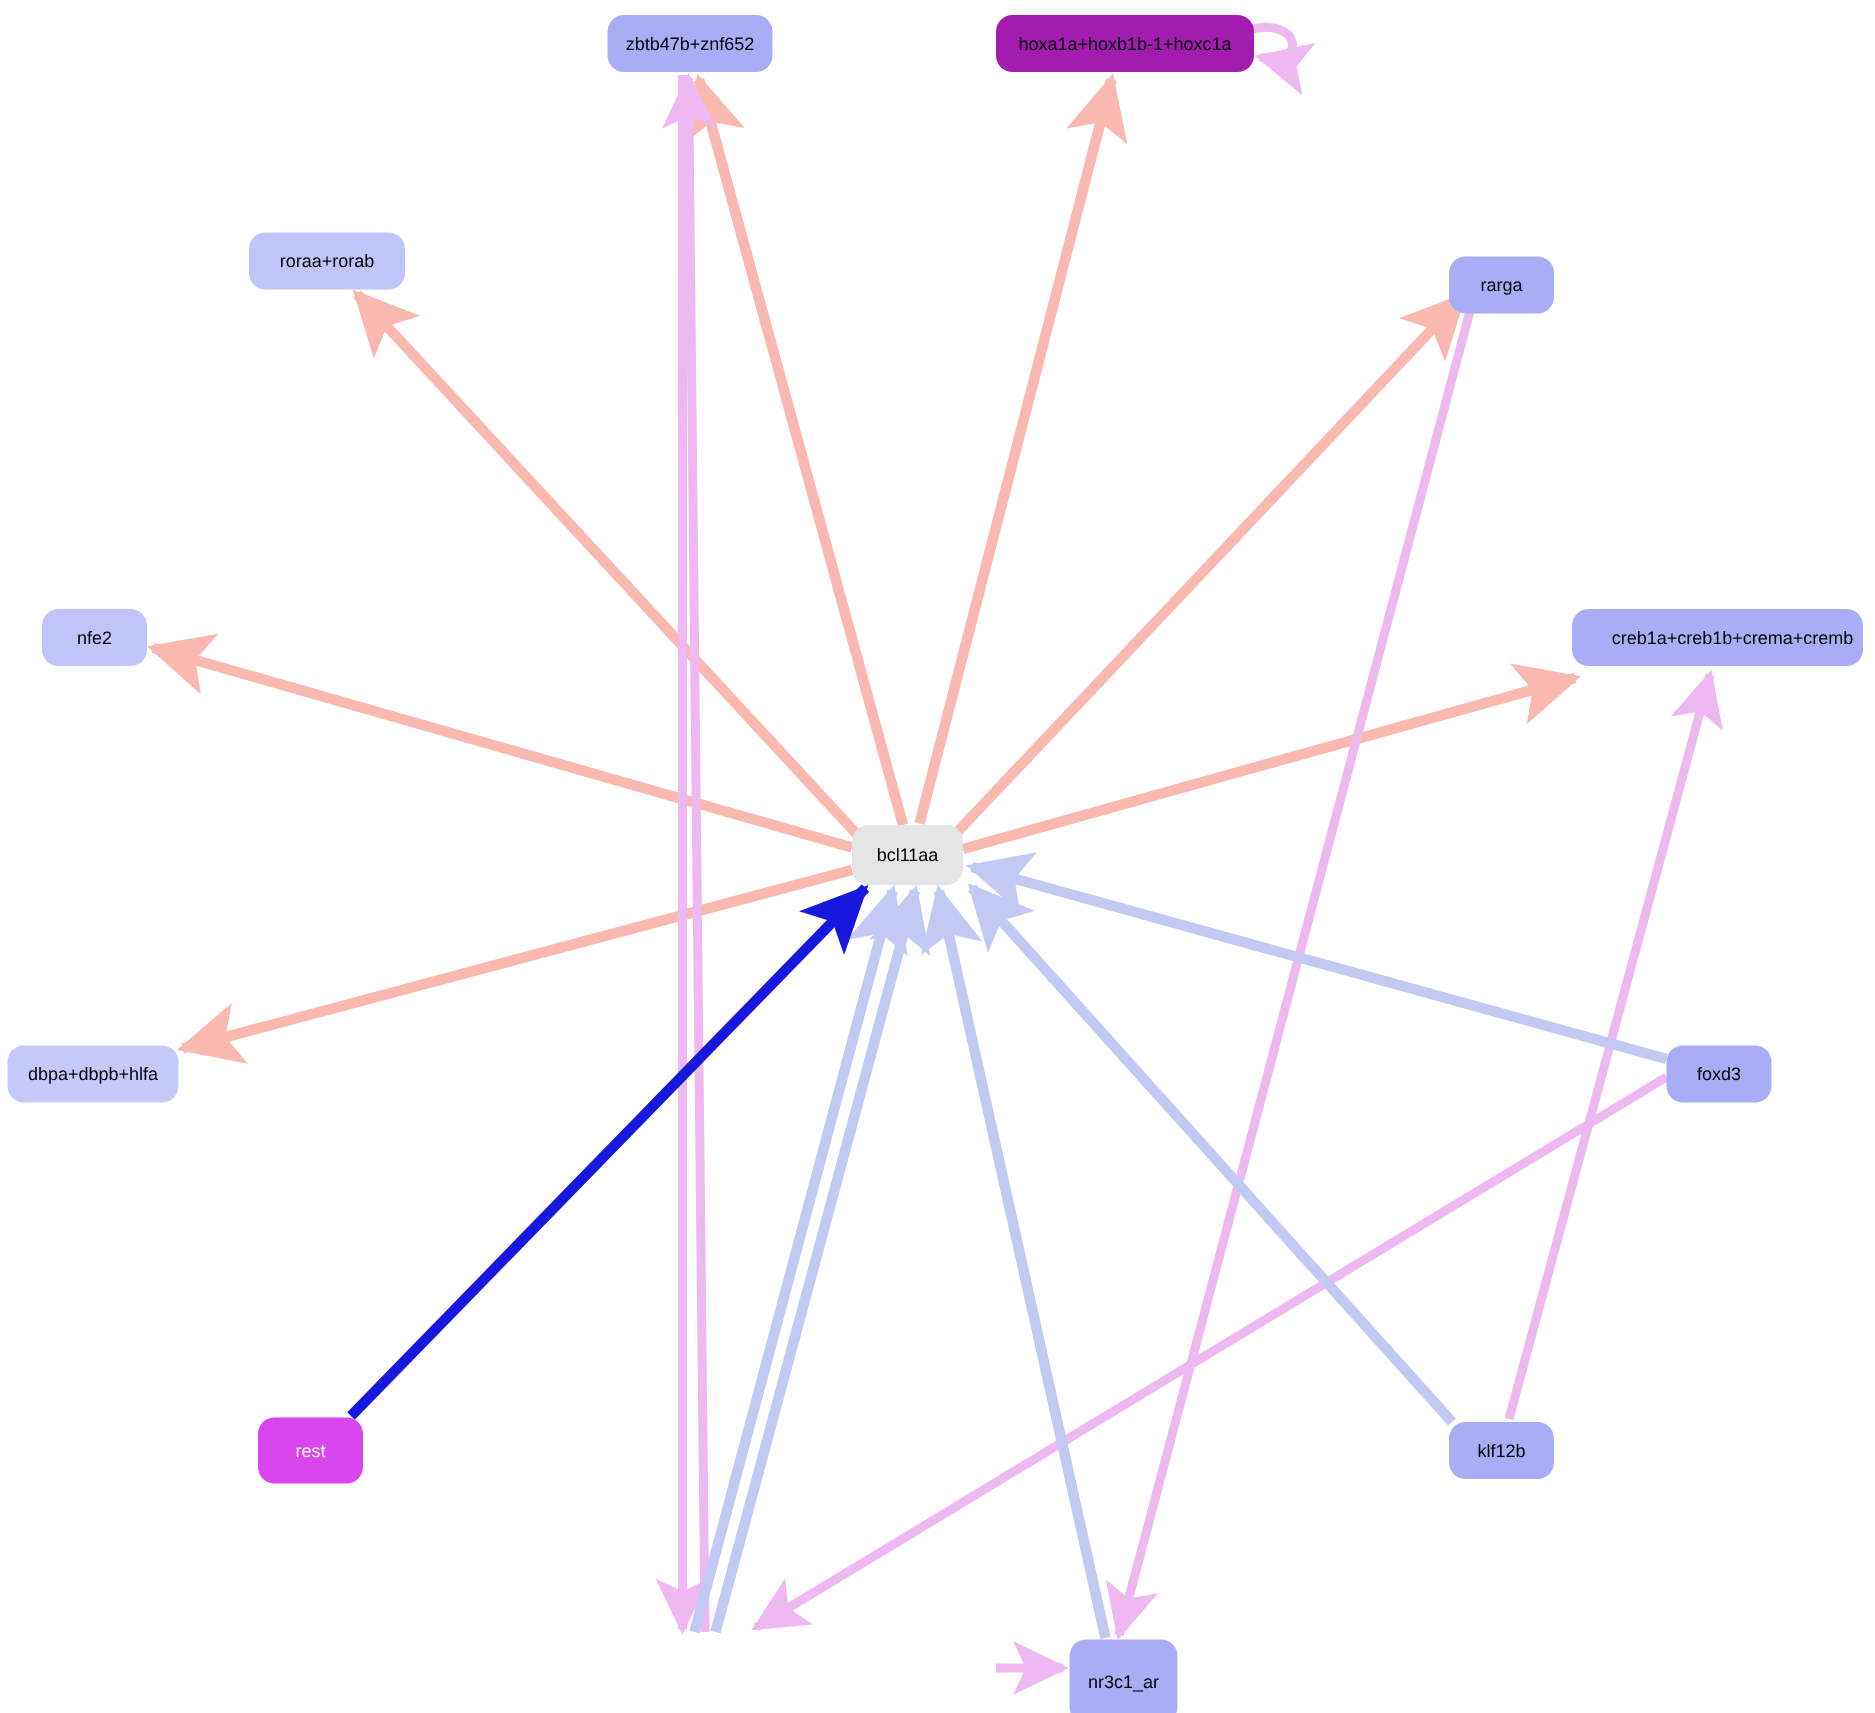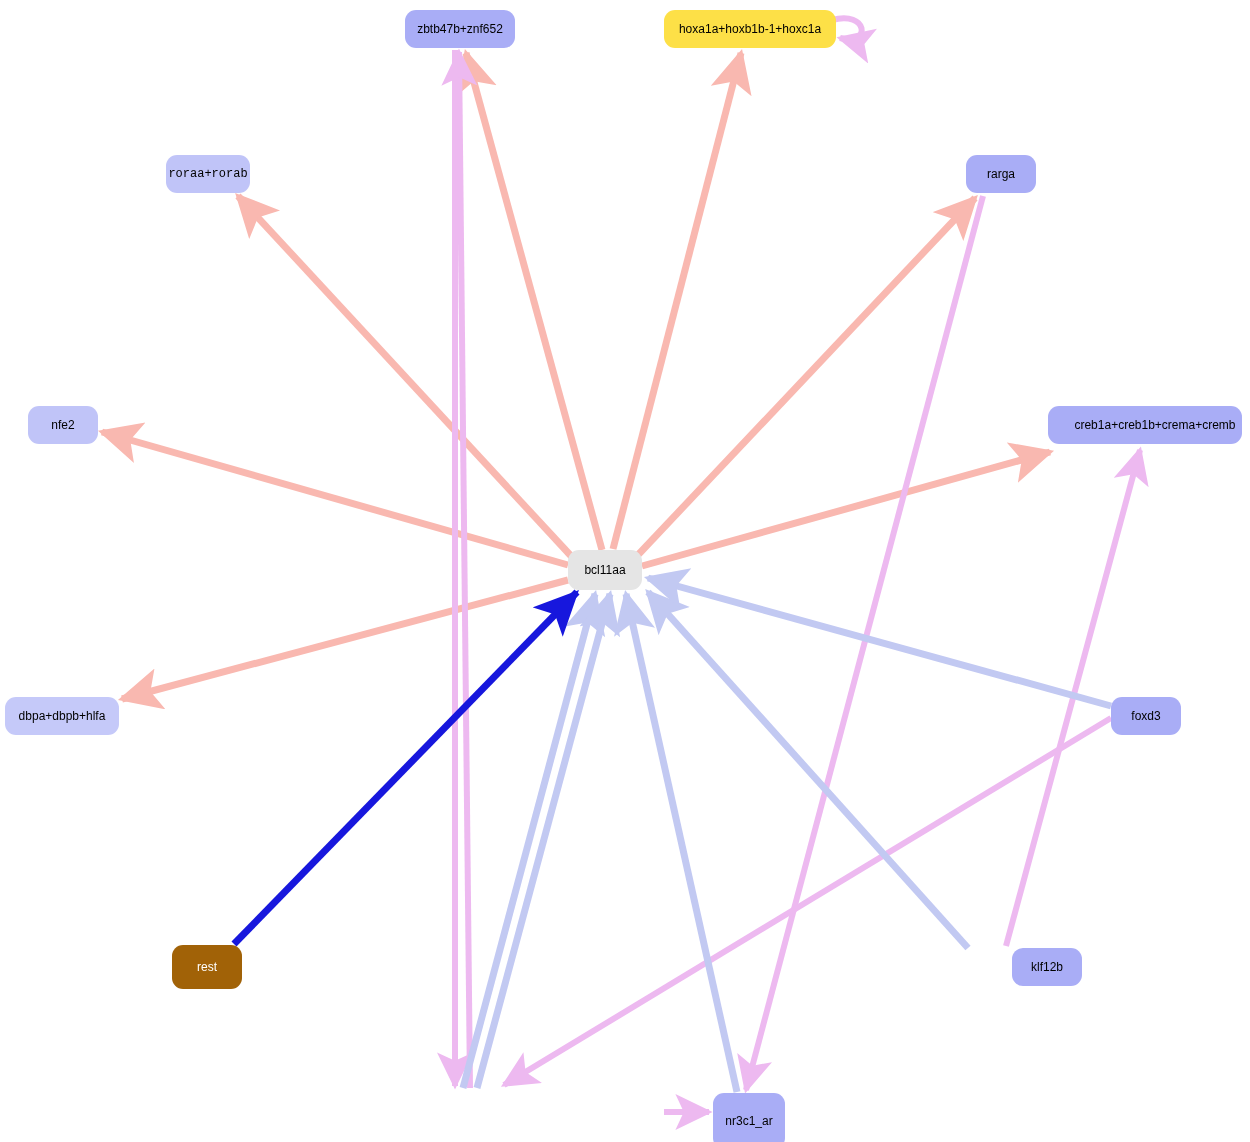--- a/index.html
+++ b/index.html
@@ -76,29 +76,29 @@
       <line x1="968" y1="948" x2="648" y2="592" stroke="#c2c9f2" stroke-width="7" marker-end="url(#ah-blue)"></line>
       <line x1="1111" y1="706" x2="648" y2="578" stroke="#c2c9f2" stroke-width="7" marker-end="url(#ah-blue)"></line>
       <line x1="234" y1="944" x2="577" y2="592" stroke="#1717dd" stroke-width="7" marker-end="url(#ah-strong)"></line>
     </g>
   </svg>
 
   <div class="node" style="left:405px;top:10px;width:110px;height:38px;background:#a9adf6;">
     <span>zbtb47b+znf652</span>
   </div>
 
-  <div class="node" style="left:664px;top:10px;width:172px;height:38px;background:#fde047;">
+  <div class="node" style="left:664px;top:10px;width:172px;height:38px;background:#a21caf;">
     <span>hoxa1a+hoxb1b-1+hoxc1a</span>
   </div>
 
-  <div class="node" style="left:166px;top:155px;width:84px;height:38px;background:#c0c4f8;font-family:Liberation Mono, monospace;">
+  <div class="node" style="left:166px;top:155px;width:104px;height:38px;background:#c0c4f8;">
     <span>roraa+rorab</span>
   </div>
 
-  <div class="node" style="left:966px;top:155px;width:70px;height:38px;background:#a9adf6;">
+  <div class="node" style="left:966px;top:171px;width:70px;height:38px;background:#a9adf6;">
     <span>rarga</span>
   </div>
 
   <div class="node" style="left:28px;top:406px;width:70px;height:38px;background:#c0c4f8;justify-content:center;">
     <span>nfe2</span>
   </div>
 
   <div class="node" style="left:1048px;top:406px;width:194px;height:38px;background:#a9adf6;padding-left:20px;">
     <span>creb1a+creb1b+crema+cremb</span>
   </div>
@@ -108,25 +108,25 @@
   </div>
 
   <div class="node" style="left:5px;top:697px;width:114px;height:38px;background:#c5c9f9;">
     <span>dbpa+dbpb+hlfa</span>
   </div>
 
   <div class="node" style="left:1111px;top:697px;width:70px;height:38px;background:#a9adf6;">
     <span>foxd3</span>
   </div>
 
-  <div class="node dark" style="left:172px;top:945px;width:70px;height:44px;background:#a16207;">
+  <div class="node dark" style="left:172px;top:945px;width:70px;height:44px;background:#d946ef;">
     <span>rest</span>
   </div>
 
-  <div class="node" style="left:966px;top:948px;width:70px;height:38px;background:#a9adf6;margin-left:46px;">
+  <div class="node" style="left:966px;top:948px;width:70px;height:38px;background:#a9adf6;">
     <span>klf12b</span>
   </div>
 
 
   <div class="node" style="left:713px;top:1093px;width:72px;height:56px;background:#a9adf6;">
     <span>nr3c1_ar</span>
   </div>
 
 </div>
 

